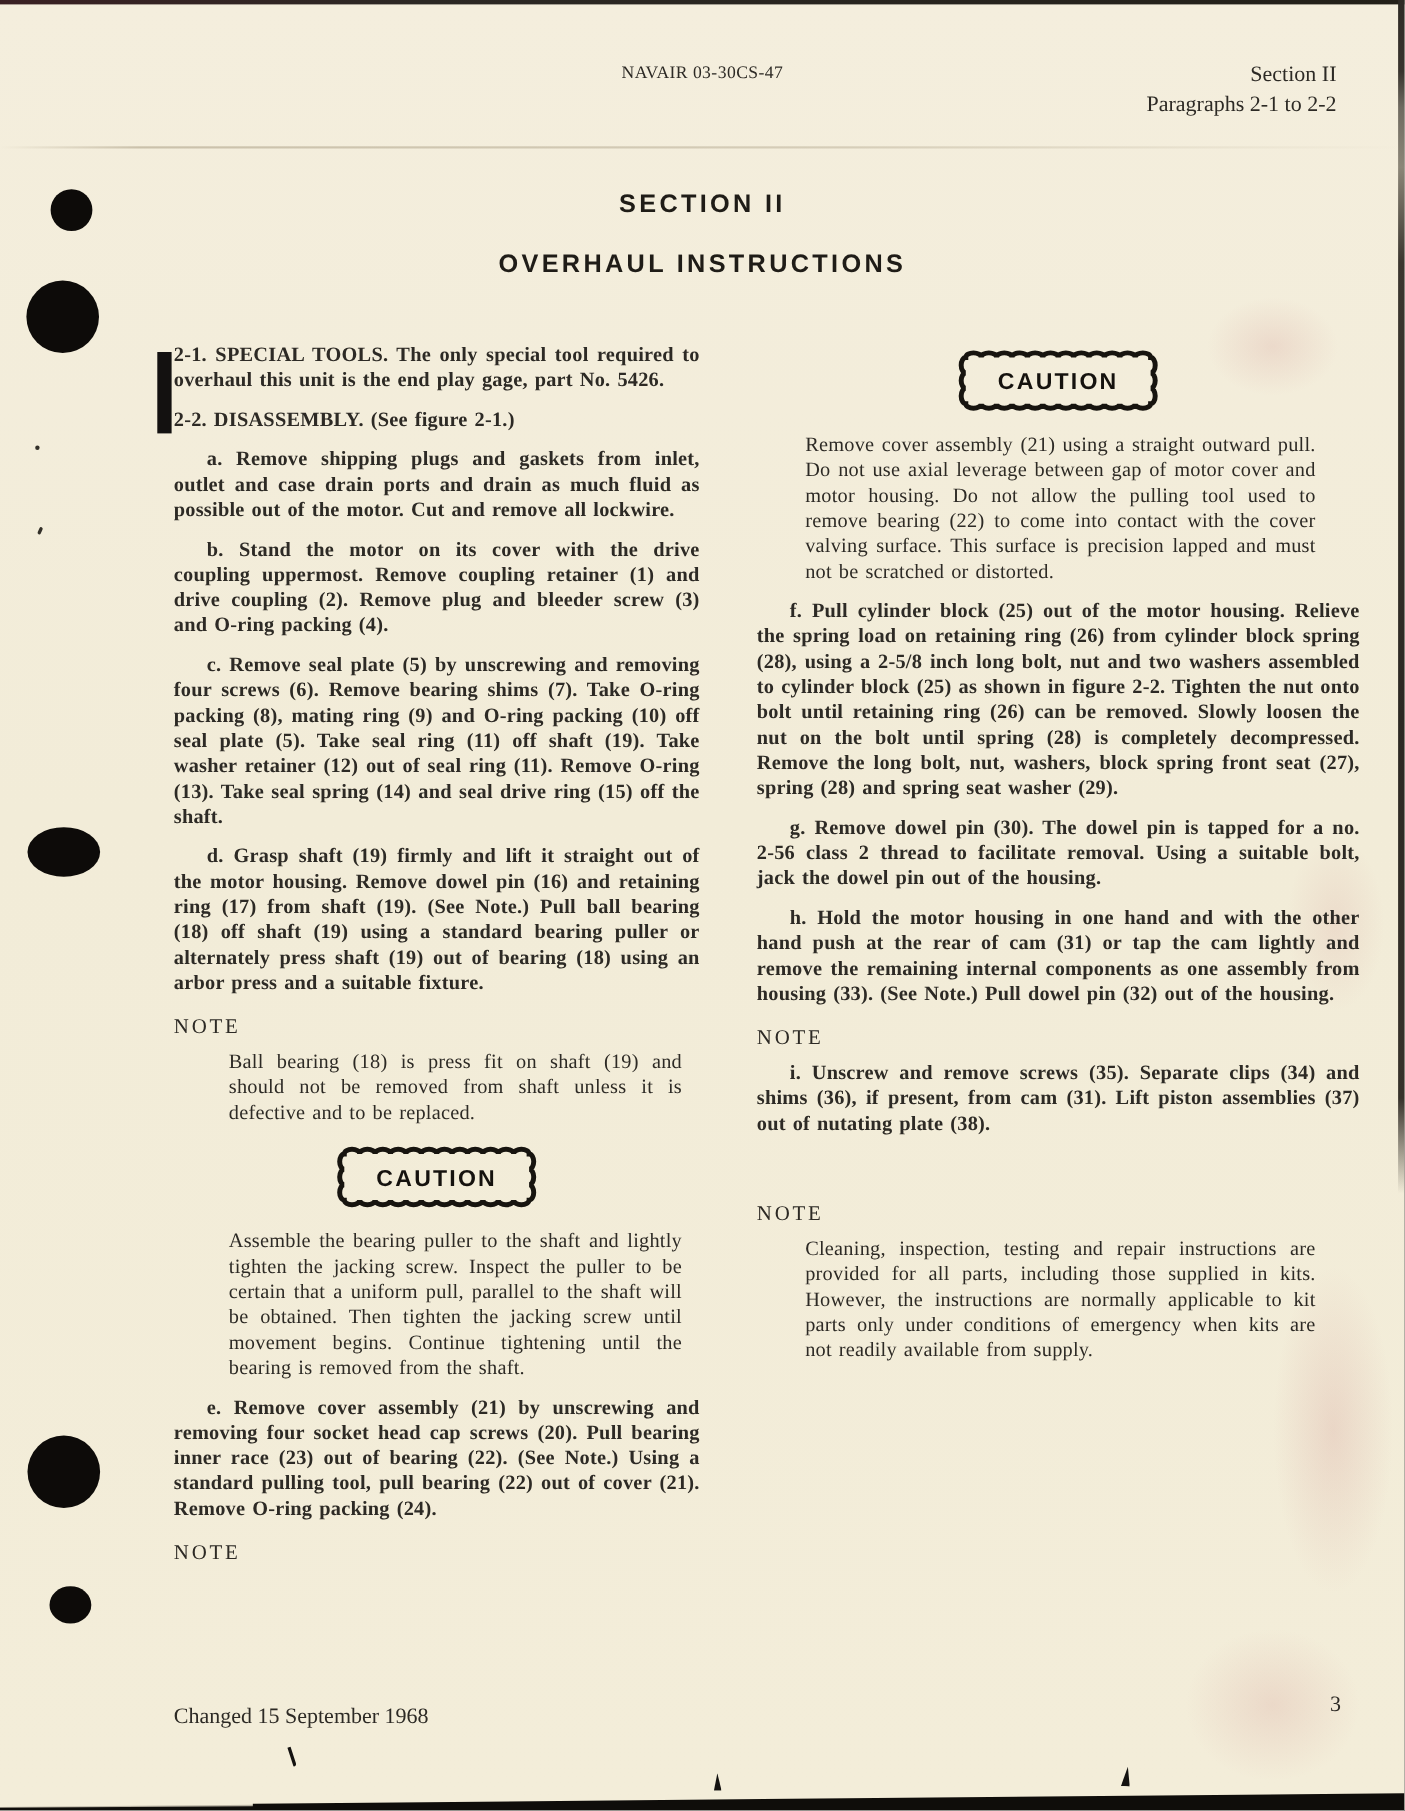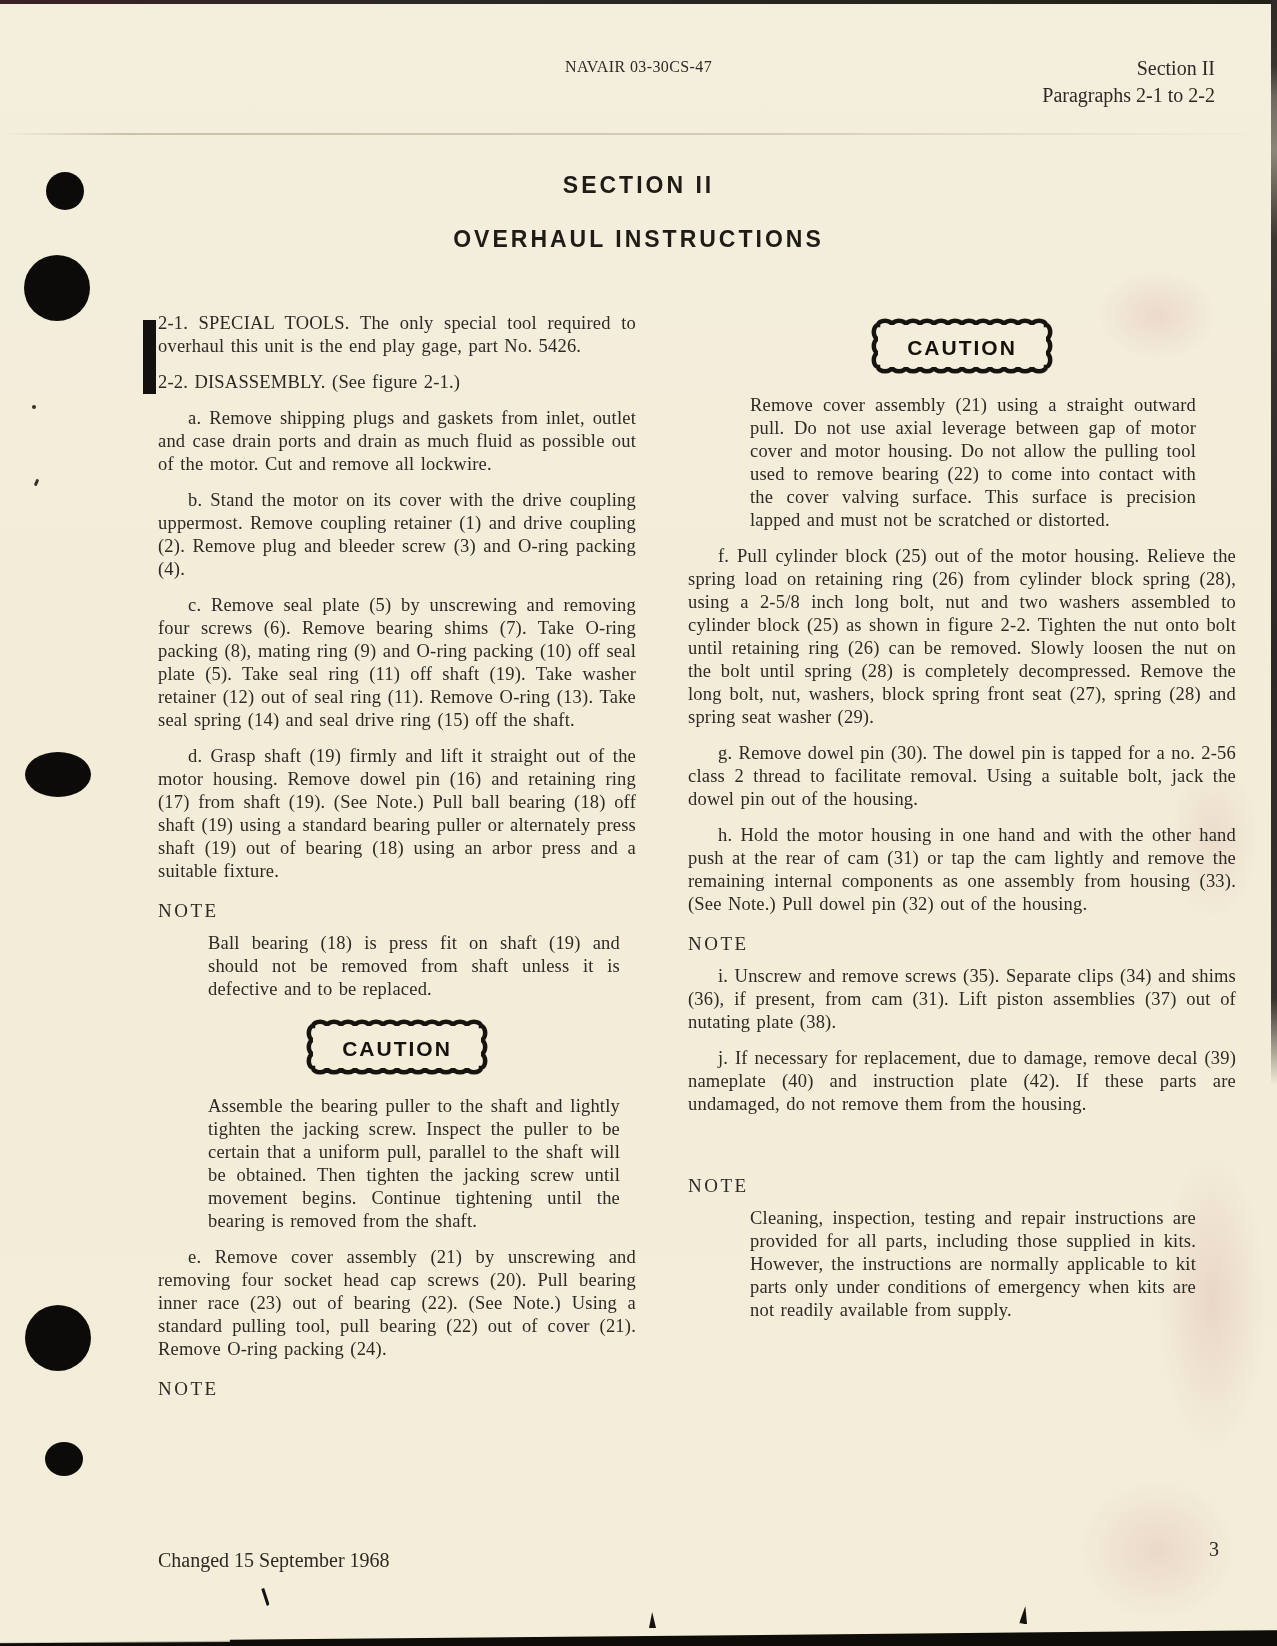--- a/index.html
+++ b/index.html
@@ -54,25 +54,25 @@
   .title-block{position:absolute;top:172px;left:0;width:1277px;text-align:center;
     font-family:"Liberation Sans", sans-serif;font-weight:bold;color:#1f1c17;}
   .title-main{font-size:23px;letter-spacing:3px;}
   .title-sub{font-size:23px;letter-spacing:3px;margin-top:27px;}
 
   
   .col{position:absolute;font-size:18.5px;line-height:23px;text-align:justify;
     letter-spacing:.2px;word-spacing:1.5px;}
   .col-left{left:158px;top:312px;width:478px;}
   .col-right{left:688px;top:300px;width:548px;}
-  .col p{margin:0 0 13px 0;}
+  .col p{margin:0 0 13px 0;font-weight:bold;}
   p.item{text-indent:30px;}
   .note-h{letter-spacing:2.5px;margin:16px 0 10px 0;font-size:19px;}
   .note-b{margin:0 16px 13px 50px;text-align:justify;}
-  .col-right .note-b{margin:0 40px 13px 62px;}
+  .col-right .note-b{margin:0 40px 13px 44px;}
   .gap-lg{margin-top:58px !important;}
 
   
   .caution{position:relative;width:188px;height:60px;margin:16px auto 18px auto;}
   .caution svg{position:absolute;left:0;top:0;}
   .caution-label{position:absolute;left:0;top:0;width:100%;height:100%;
     display:flex;align-items:center;justify-content:center;
     font-family:"Liberation Sans", sans-serif;font-weight:bold;font-size:21px;
     letter-spacing:2px;color:#15120e;padding-top:2px;box-sizing:border-box;}
 
@@ -144,21 +144,20 @@
              a4.2,7 0 0 1 0,-14 a4.2,7 0 0 1 0,-14 a4.2,7 0 0 1 0,-14 z"></path>
       </svg>
       <div class="caution-label">CAUTION</div>
     </div>
     <div class="note-b">Remove cover assembly (21) using a straight outward pull.  Do not use axial leverage between gap of motor cover and motor housing. Do not allow the pulling tool used to remove bearing (22) to come into contact with the cover valving surface.  This surface is precision lapped and must not be scratched or distorted.</div>
     <p class="item">f.   Pull cylinder block (25) out of the motor housing. Relieve the spring load on retaining ring (26) from cylinder block spring (28), using a 2-5/8 inch long bolt, nut and two washers assembled to cylinder block (25) as shown in figure 2-2.  Tighten the nut onto bolt until retaining ring (26) can be removed.  Slowly loosen the nut on the bolt until spring (28) is completely decompressed.  Remove the long bolt, nut, washers, block spring front seat (27), spring (28) and spring seat washer (29).</p>
     <p class="item">g.   Remove dowel pin (30).  The dowel pin is tapped for a no. 2-56 class 2 thread to facilitate removal.  Using a suitable bolt, jack the dowel pin out of the housing.</p>
     <p class="item">h.   Hold the motor housing in one hand and with the other hand push at the rear of cam (31) or tap the cam lightly and remove the remaining internal components as one assembly from housing (33).  (See Note.)  Pull dowel pin (32) out of the housing.</p>
     <div class="note-h">NOTE</div>
     <p class="item">i.   Unscrew and remove screws (35).   Separate clips (34) and shims (36),  if present,  from cam (31).   Lift piston assemblies (37) out of nutating plate (38).</p>
-    <p class="item">j.   If necessary for replacement,  due to damage, remove decal (39) nameplate (40) and instruction plate (42).  If these parts are undamaged,  do not remove them from the housing.</p>
     <div class="note-h gap-lg">NOTE</div>
     <div class="note-b">Cleaning,  inspection,  testing and repair instructions are provided for all parts,  including those supplied in kits.   However,  the instructions are normally applicable to kit parts only under conditions of emergency when kits are not readily available from supply.</div>
   </div>
 
   <div class="footer-changed">Changed 15 September 1968</div>
   <div class="page-num">3</div>
 
   <div class="bottom-band-gray"></div>
   <div class="bottom-band"></div>
   <div class="tickmark tick1"></div>

